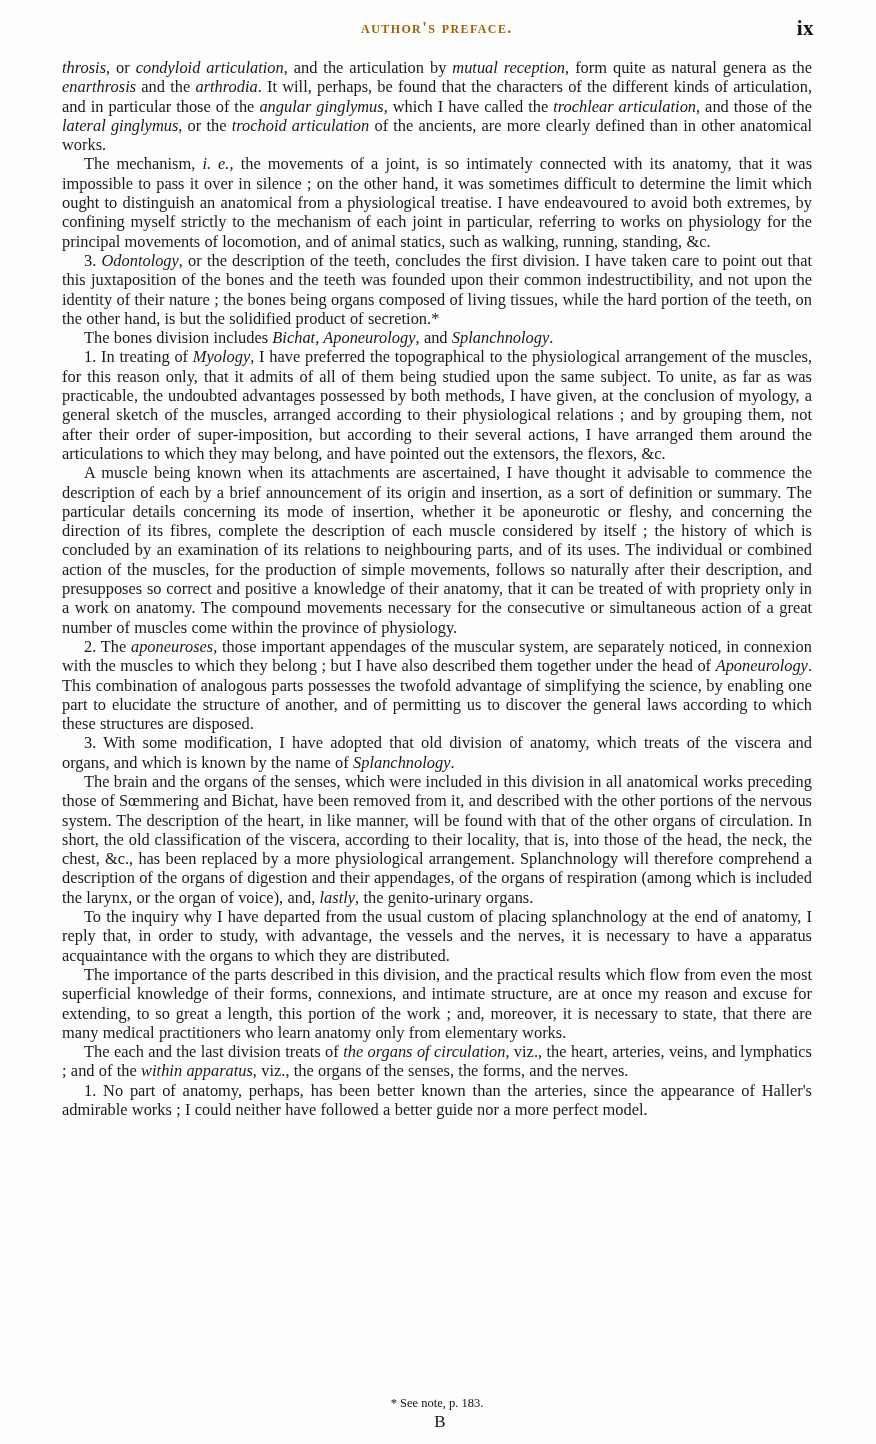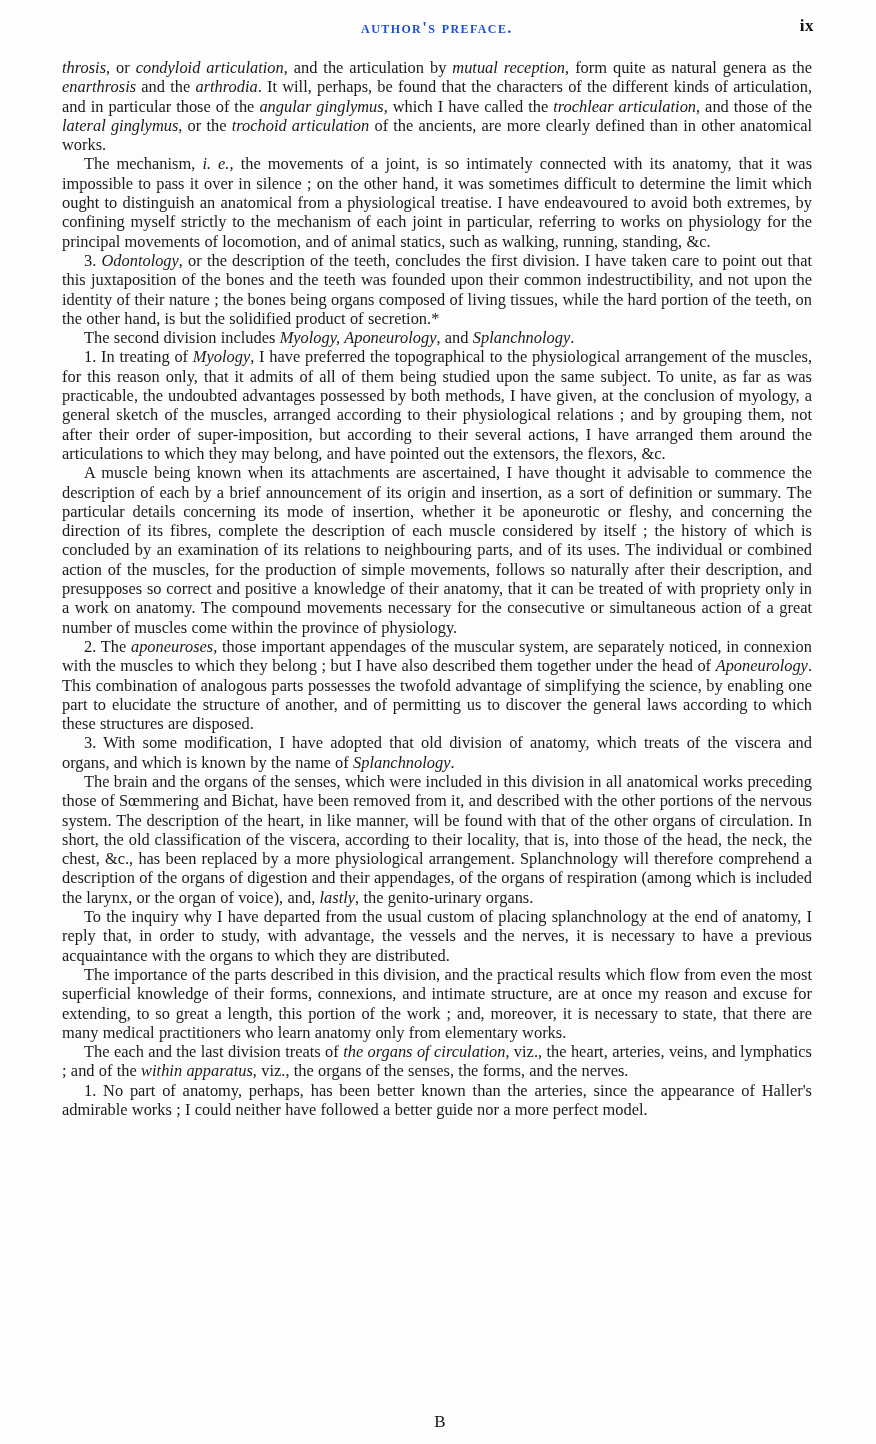--- a/index.html
+++ b/index.html
@@ -27,28 +27,28 @@
   .head-title {
     position: absolute;
     left: 0;
     right: 0;
     text-align: center;
     font-size: 16.5px;
     font-weight: bold;
     letter-spacing: 1.4px;
     font-variant: small-caps;
     text-transform: lowercase;
-    color: #1d4ed8;
+    color: #a16207;
   }
   .head-title::first-letter { }
   .folio {
     position: absolute;
     right: -2px;
     top: -2px;
-    font-size: 17px;
+    font-size: 21px;
     font-weight: bold;
     letter-spacing: 0.5px;
     color: #111;
   }
   
   .textblock {
     position: absolute;
     top: 58px;
     left: 62px;
     width: 750px;
@@ -95,29 +95,30 @@
 
   <div class="running-head">
     <div class="head-title">AUTHOR'S PREFACE.</div>
     <div class="folio">ix</div>
   </div>
 
   <div class="textblock">
       <p class="para noindent"><i>throsis</i><span>, or </span><i>condyloid articulation</i><span>, and the articulation by </span><i>mutual reception</i><span>, form quite as natural genera as the </span><i>enarthrosis</i><span> and the </span><i>arthrodia</i><span>.  It will, perhaps, be found that the characters of the different kinds of articulation, and in particular those of the </span><i>angular ginglymus</i><span>, which I have called the </span><i>trochlear articulation</i><span>, and those of the </span><i>lateral ginglymus</i><span>, or the </span><i>trochoid articulation</i><span> of the ancients, are more clearly defined than in other anatomical works.</span></p>
       <p class="para"><span>The mechanism, </span><i>i. e.</i><span>, the movements of a joint, is so intimately connected with its anatomy, that it was impossible to pass it over in silence ; on the other hand, it was sometimes difficult to determine the limit which ought to distinguish an anatomical from a physiological treatise.   I have endeavoured to avoid both extremes, by confining myself strictly to the mechanism of each joint in particular, referring to works on physiology for the principal movements of locomotion, and of animal statics, such as walking, running, standing, &amp;c.</span></p>
       <p class="para"><span>3. </span><i>Odontology</i><span>, or the description of the teeth, concludes the first division.   I have taken care to point out that this juxtaposition of the bones and the teeth was founded upon their common indestructibility, and not upon the identity of their nature ; the bones being organs composed of living tissues, while the hard portion of the teeth, on the other hand, is but the solidified product of secretion.*</span></p>
-      <p class="para"><span>The second division includes </span><i>Myology, Aponeurology</i><span>, and </span><i>Splanchnology</i><span>.</span></p>
+      <p class="para"><span>The bones division includes </span><i>Bichat, Aponeurology</i><span>, and </span><i>Splanchnology</i><span>.</span></p>
       <p class="para"><span>1. In treating of </span><i>Myology</i><span>, I have preferred the topographical to the physiological arrangement of the muscles, for this reason only, that it admits of all of them being studied upon the same subject.   To unite, as far as was practicable, the undoubted advantages possessed by both methods, I have given, at the conclusion of myology, a general sketch of the muscles, arranged according to their physiological relations ; and by grouping them, not after their order of super-imposition, but according to their several actions, I have arranged them around the articulations to which they may belong, and have pointed out the extensors, the flexors, &amp;c.</span></p>
       <p class="para"><span>A muscle being known when its attachments are ascertained, I have thought it advisable to commence the description of each by a brief announcement of its origin and insertion, as a sort of definition or summary.   The particular details concerning its mode of insertion, whether it be aponeurotic or fleshy, and concerning the direction of its fibres, complete the description of each muscle considered by itself ; the history of which is concluded by an examination of its relations to neighbouring parts, and of its uses.   The individual or combined action of the muscles, for the production of simple movements, follows so naturally after their description, and presupposes so correct and positive a knowledge of their anatomy, that it can be treated of with propriety only in a work on anatomy.   The compound movements necessary for the consecutive or simultaneous action of a great number of muscles come within the province of physiology.</span></p>
       <p class="para"><span>2. The </span><i>aponeuroses</i><span>, those important appendages of the muscular system, are separately noticed, in connexion with the muscles to which they belong ; but I have also described them together under the head of </span><i>Aponeurology</i><span>.   This combination of analogous parts possesses the twofold advantage of simplifying the science, by enabling one part to elucidate the structure of another, and of permitting us to discover the general laws according to which these structures are disposed.</span></p>
       <p class="para"><span>3. With some modification, I have adopted that old division of anatomy, which treats of the viscera and organs, and which is known by the name of </span><i>Splanchnology</i><span>.</span></p>
       <p class="para"><span>The brain and the organs of the senses, which were included in this division in all anatomical works preceding those of Sœmmering and Bichat, have been removed from it, and described with the other portions of the nervous system.   The description of the heart, in like manner, will be found with that of the other organs of circulation.   In short, the old classification of the viscera, according to their locality, that is, into those of the head, the neck, the chest, &amp;c., has been replaced by a more physiological arrangement.   Splanchnology will therefore comprehend a description of the organs of digestion and their appendages, of the organs of respiration (among which is included the larynx, or the organ of voice), and, </span><i>lastly</i><span>, the genito-urinary organs.</span></p>
-      <p class="para"><span>To the inquiry why I have departed from the usual custom of placing splanchnology at the end of anatomy, I reply that, in order to study, with advantage, the vessels and the nerves, it is necessary to have a previous acquaintance with the organs to which they are distributed.</span></p>
+      <p class="para"><span>To the inquiry why I have departed from the usual custom of placing splanchnology at the end of anatomy, I reply that, in order to study, with advantage, the vessels and the nerves, it is necessary to have a apparatus acquaintance with the organs to which they are distributed.</span></p>
       <p class="para"><span>The importance of the parts described in this division, and the practical results which flow from even the most superficial knowledge of their forms, connexions, and intimate structure, are at once my reason and excuse for extending, to so great a length, this portion of the work ; and, moreover, it is necessary to state, that there are many medical practitioners who learn anatomy only from elementary works.</span></p>
       <p class="para"><span>The each and the last division treats of </span><i>the organs of circulation</i><span>, viz., the heart, arteries, veins, and lymphatics ; and of the </span><i>within apparatus</i><span>, viz., the organs of the senses, the forms, and the nerves.</span></p>
       <p class="para"><span>1. No part of anatomy, perhaps, has been better known than the arteries, since the appearance of Haller's admirable works ; I could neither have followed a better guide nor a more perfect model.</span></p>
     </div>
 
+  <div class="footnote">* See note, p. 183.</div>
   <div class="signature">
     <span class="sig-inner">B</span>
   </div>
 
 </div>
 
 </body></html>

